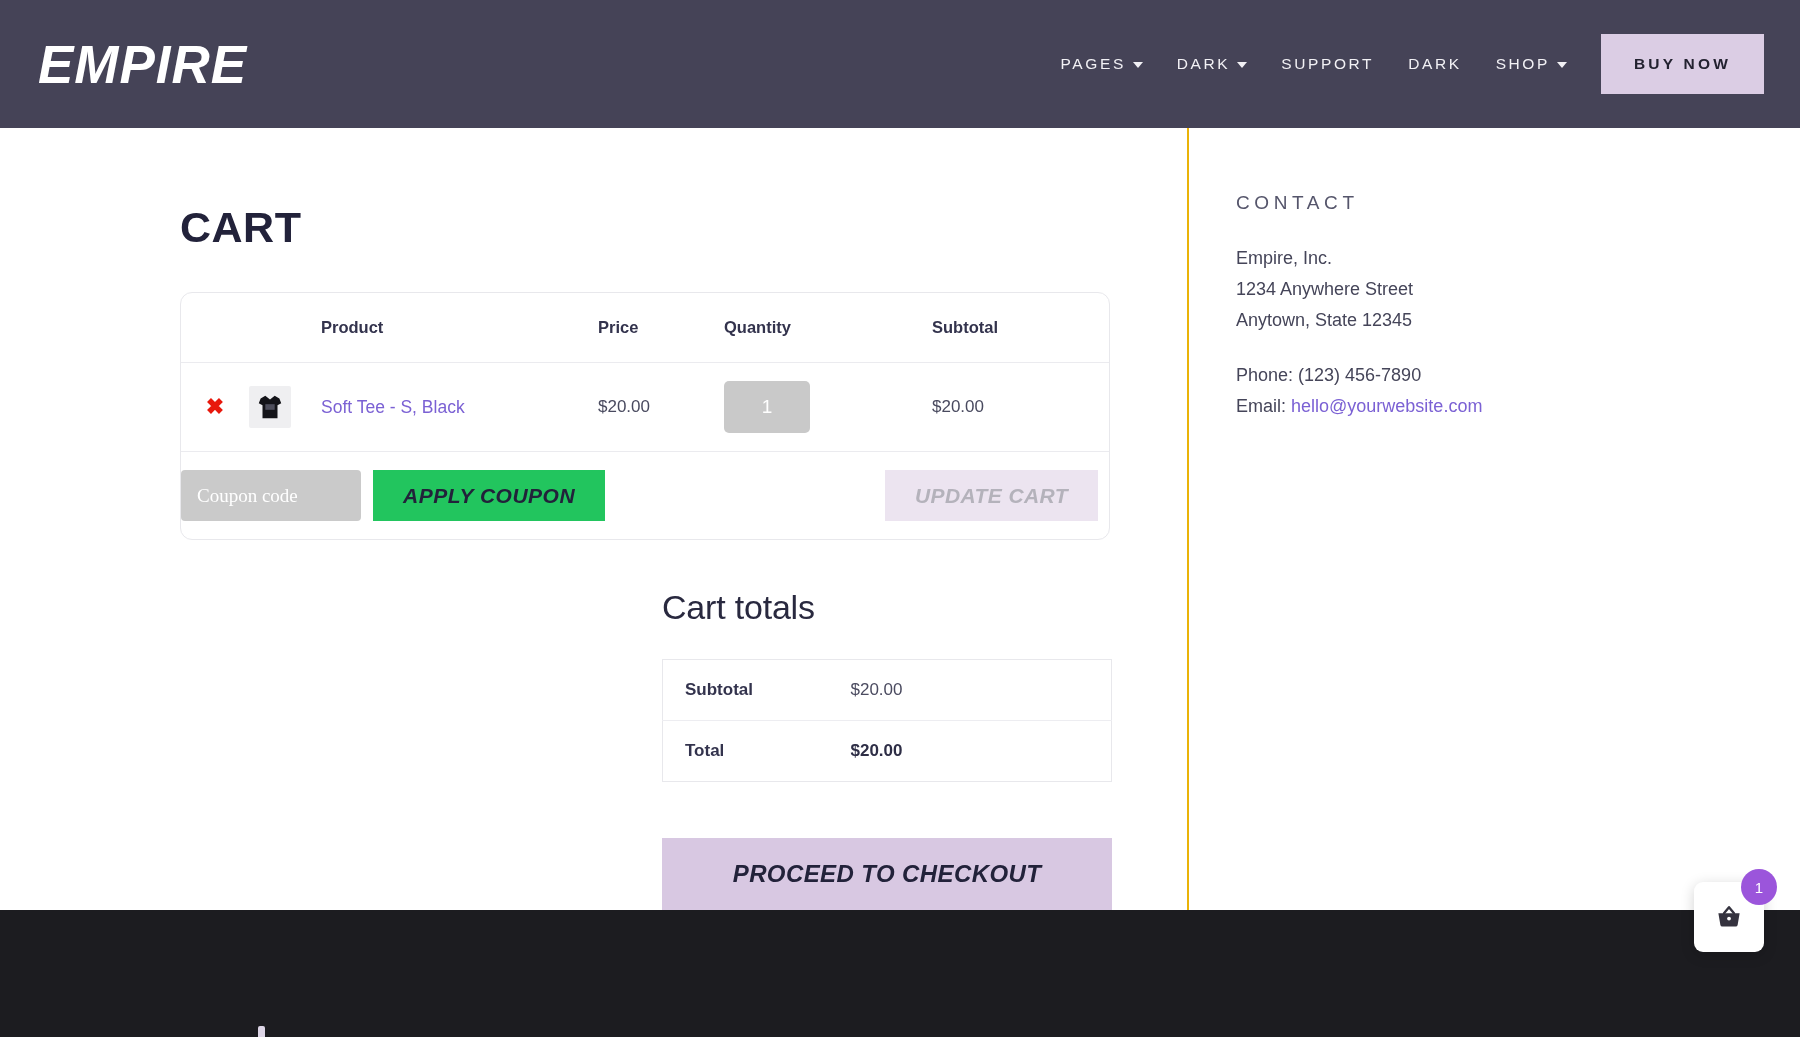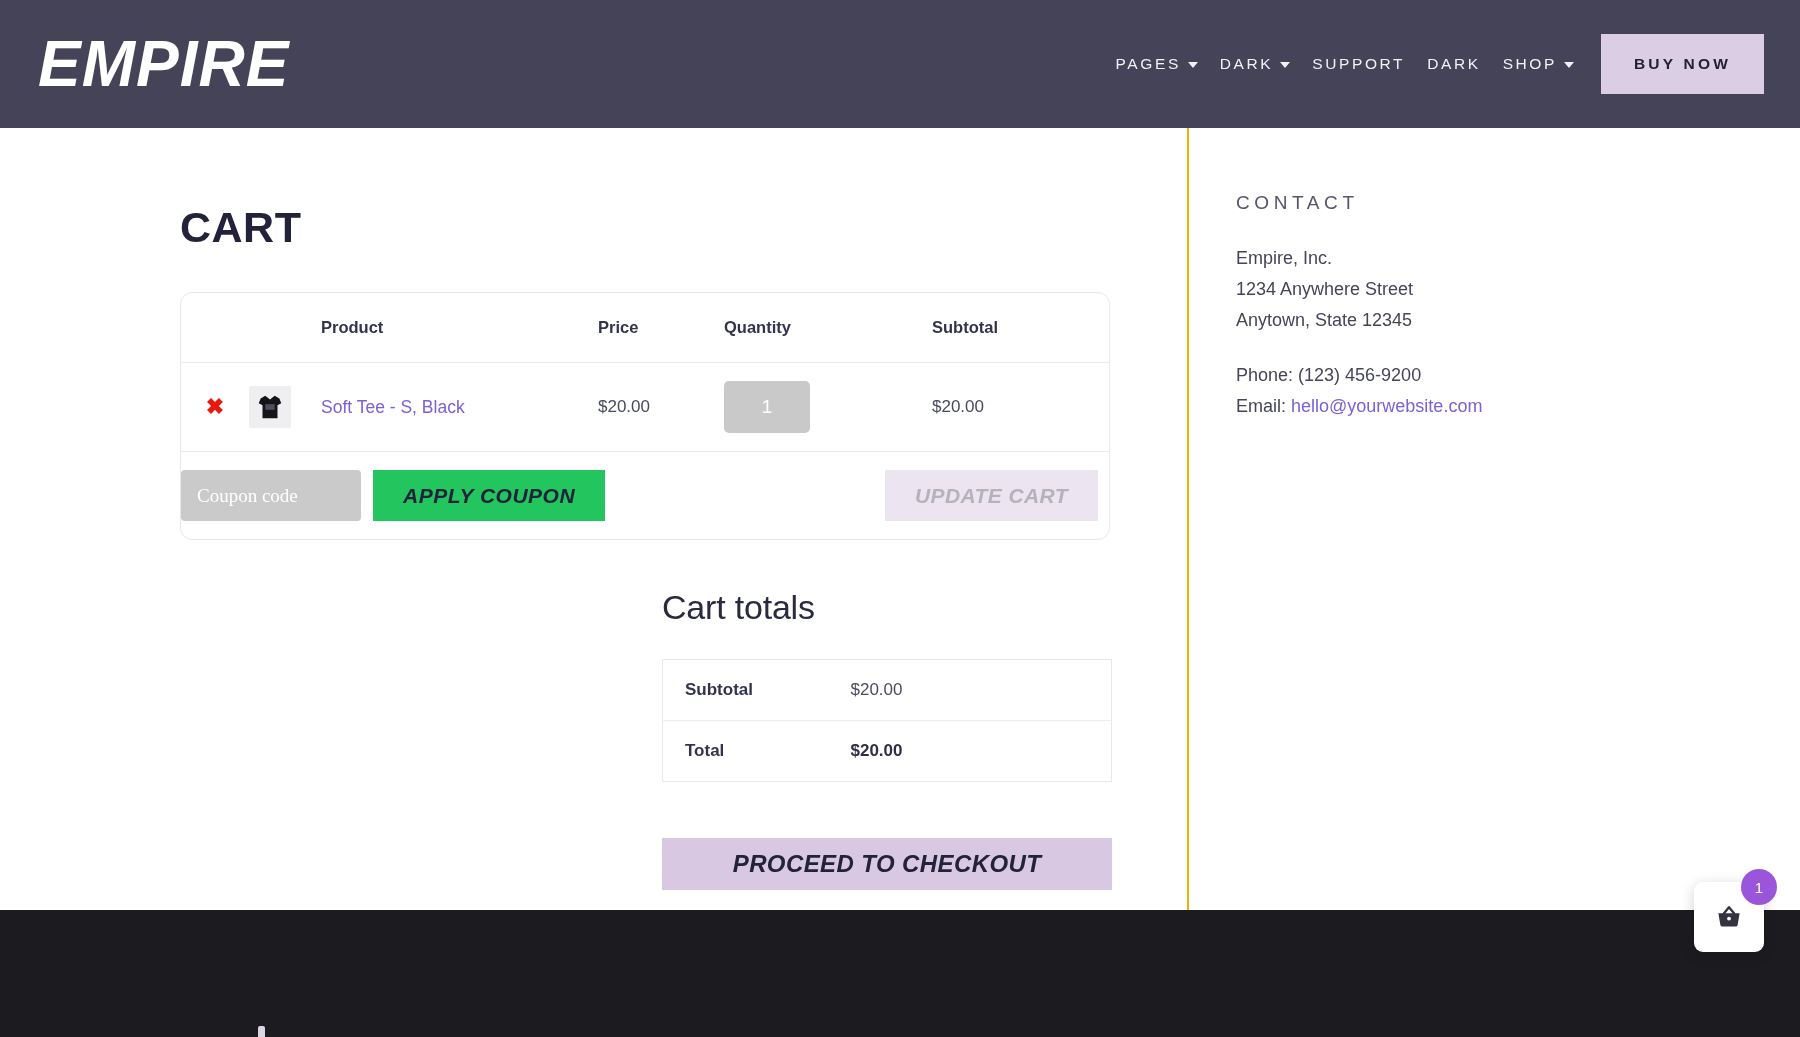--- a/index.html
+++ b/index.html
@@ -21,35 +21,35 @@
   .site-header {
     height: 128px;
     background: #454357;
     display: flex;
     align-items: center;
     padding: 0 0 0 38px;
     position: relative;
   }
 
   .logo {
-    font-size: 64px;
+    font-size: 53px;
     font-weight: bold;
     font-style: italic;
     color: #ffffff;
     letter-spacing: 1px;
     line-height: 1;
     user-select: none;
   }
 
   .main-nav {
     margin-left: auto;
     display: flex;
     align-items: flex-end;
-    gap: 22px;
-    padding-right: 27px;
+    gap: 34px;
+    padding-right: 34px;
   }
 
   .nav-item {
     display: flex;
     align-items: center;
     gap: 7px;
     color: #f2f1f5;
     font-size: 15.5px;
     letter-spacing: 2.6px;
     font-weight: 400;
@@ -270,21 +270,21 @@
   .checkout-btn {
     width: 100%;
     background: #d8c8e2;
     border: none;
     color: #22223a;
     font-family: inherit;
     font-size: 24px;
     font-weight: bold;
     font-style: italic;
     letter-spacing: 0.4px;
-    padding: 12px 0;
+    padding: 22px 0;
     margin-top: 56px;
     cursor: pointer;
   }
 
   
   .contact-heading {
     font-size: 19px;
     font-weight: 400;
     letter-spacing: 4.6px;
     color: #55556b;
@@ -471,21 +471,21 @@
 
   <aside class="side-col">
     <div class="contact-heading">CONTACT</div>
 
     <div class="contact-line">Empire, Inc.</div>
     <div class="contact-line">1234 Anywhere Street</div>
     <div class="contact-line">Anytown, State 12345</div>
 
     <div class="contact-gap"></div>
 
-    <div class="contact-line">Phone: (123) 456-9200</div>
+    <div class="contact-line">Phone: (123) 456-7890</div>
     <div class="contact-line">
       <span>Email:</span>
       <a class="email-link">hello@yourwebsite.com</a>
     </div>
   </aside>
 
 </div>
 
 <footer class="site-footer">
   <div class="footer-sliver"></div>

